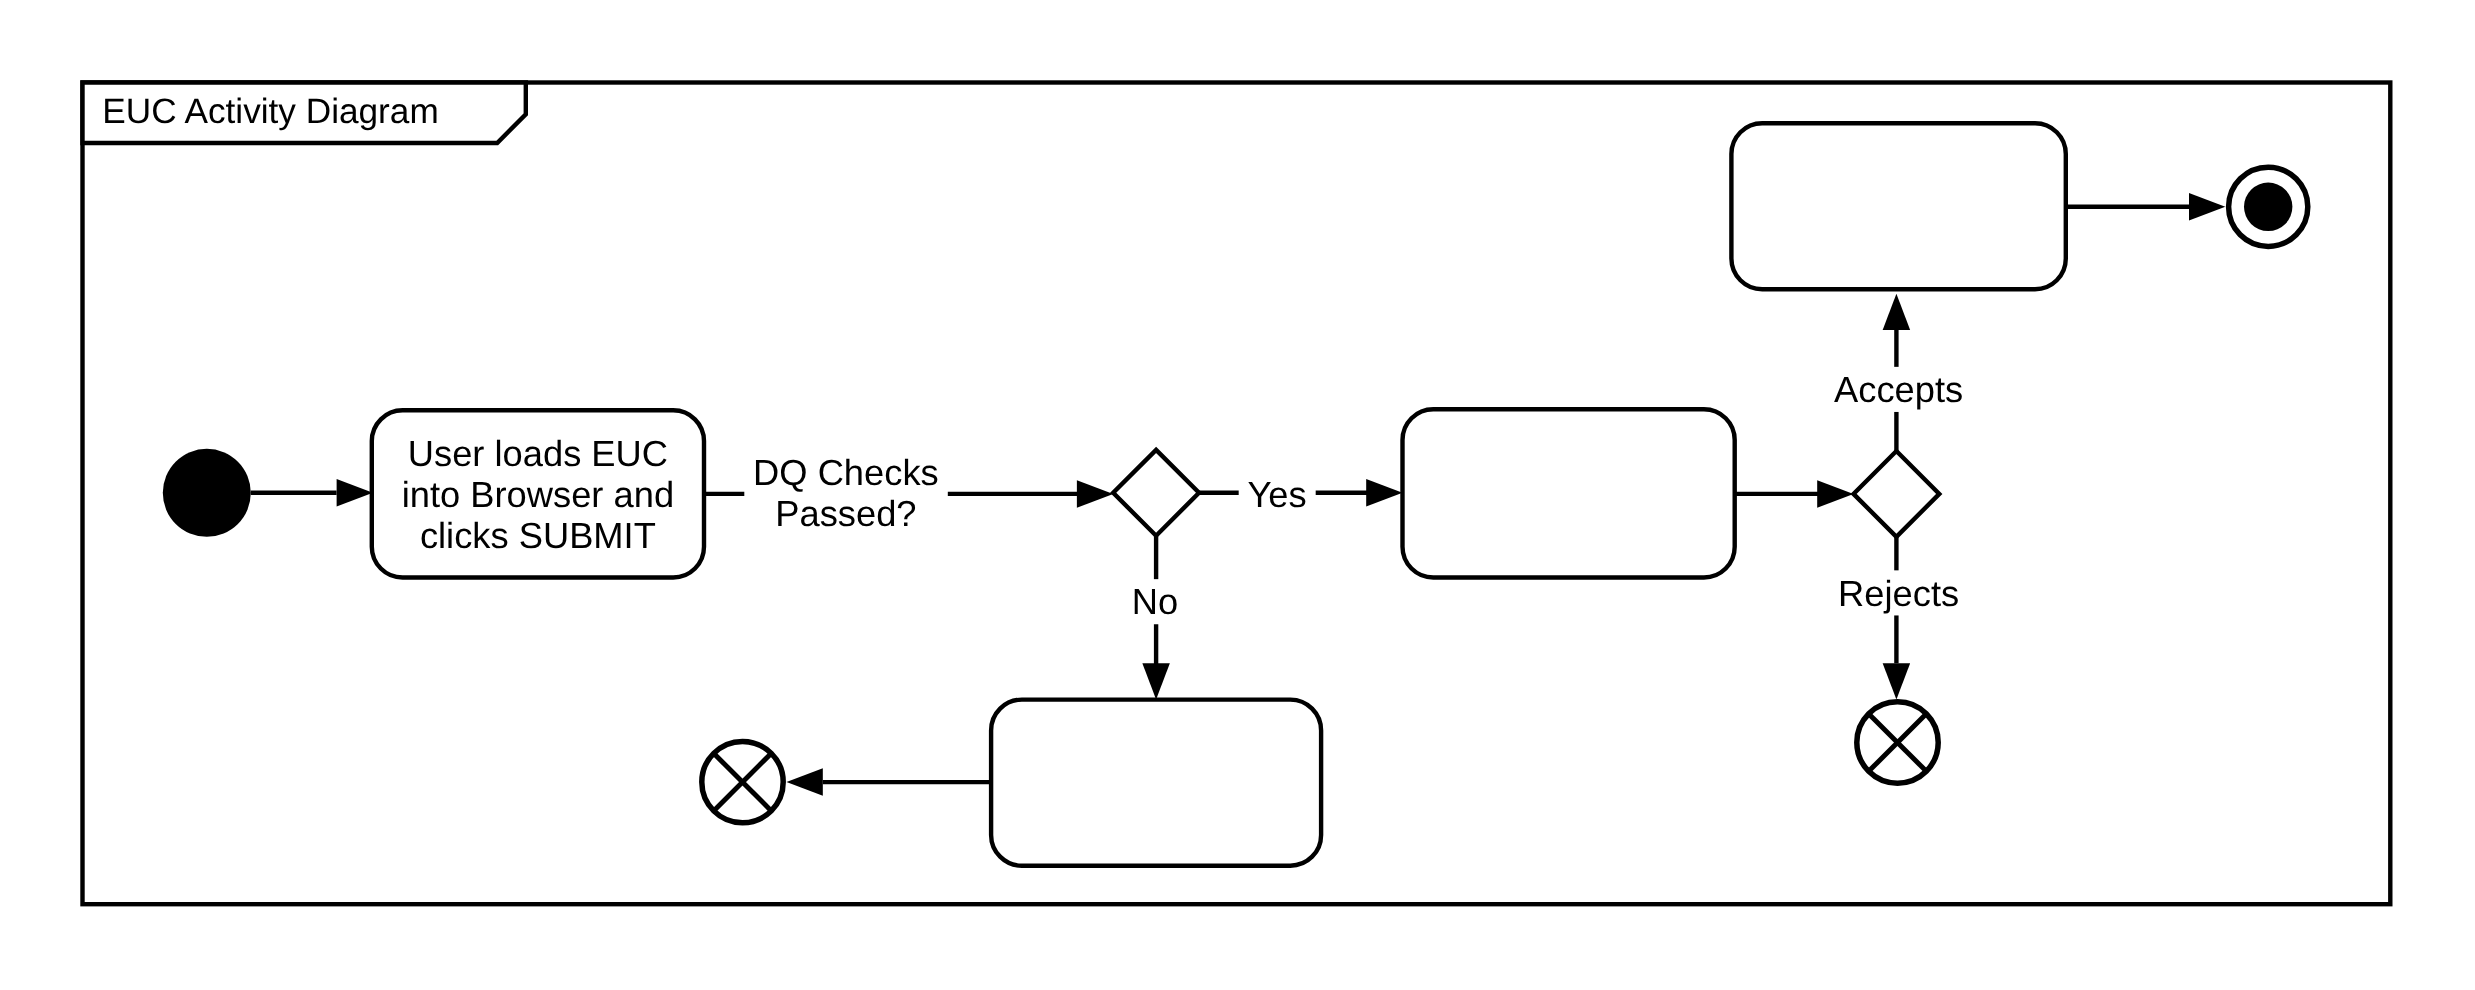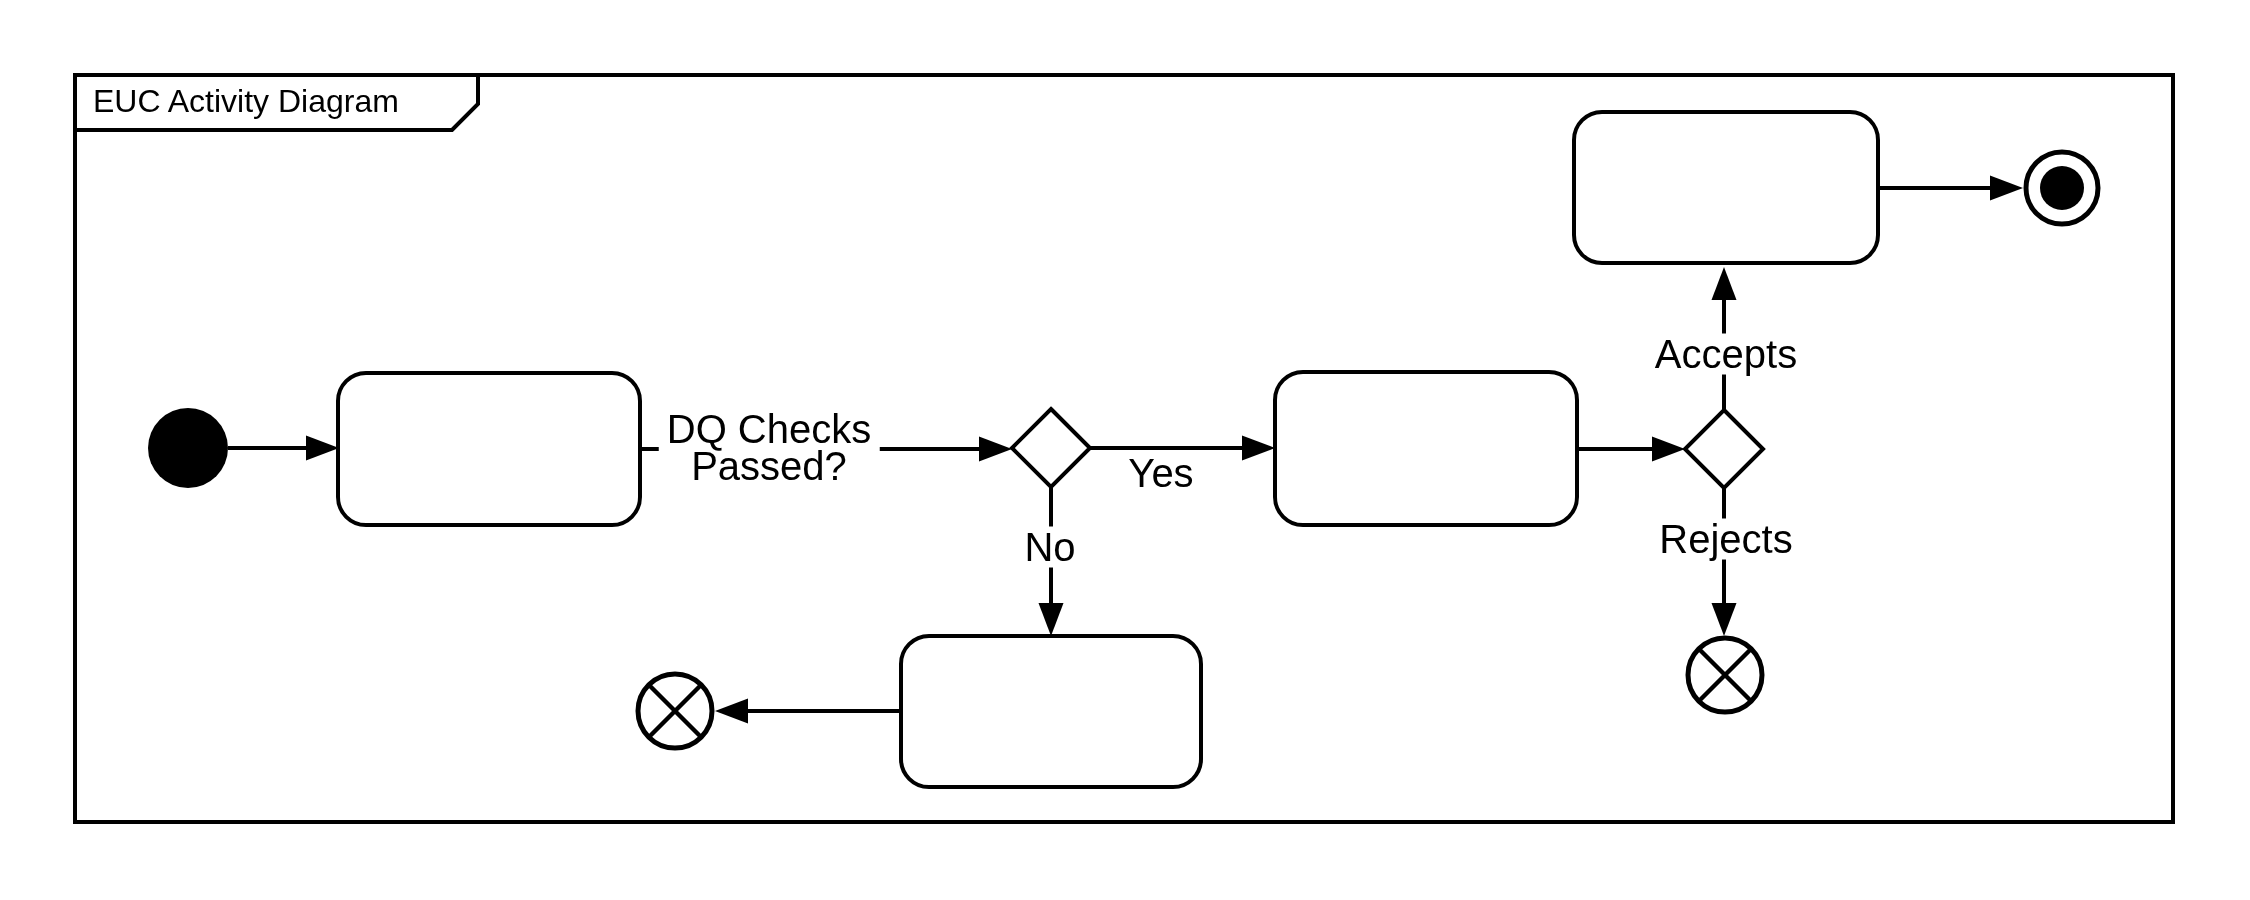--- a/index.html
+++ b/index.html
@@ -28,21 +28,21 @@
     text-align: center;
     font-size: 33px;
     line-height: 37px;
     white-space: pre-line;
   }
   .edge-label {
     position: absolute;
     transform: translate(-50%, -50%);
     background: #ffffff;
     padding: 2px 8px;
-    font-size: 40px;
+    font-size: 33px;
     line-height: 37px;
     text-align: center;
     white-space: pre-line;
   }
 </style>
 </head>
 <body>
 
 <div class="canvas">
 
@@ -96,28 +96,31 @@
     <circle cx="1725" cy="675" r="37" fill="#ffffff" stroke="#000000" stroke-width="5"></circle>
     <line x1="1699" y1="649" x2="1751" y2="701" stroke="#000000" stroke-width="4.5"></line>
     <line x1="1699" y1="701" x2="1751" y2="649" stroke="#000000" stroke-width="4.5"></line>
 
     <circle cx="2062" cy="188" r="36" fill="#ffffff" stroke="#000000" stroke-width="5"></circle>
     <circle cx="2062" cy="188" r="22" fill="#000000"></circle>
   </svg>
 
   <div class="frame-title">EUC Activity Diagram</div>
 
+  <div class="node-label" style="left:338px; top:373px; width:302px; height:152px;">User loads EUC
+into Browser and
+clicks SUBMIT</div>
 
 
 
 
   <div class="edge-label" style="left:769px; top:448px;">DQ Checks
 Passed?</div>
 
-  <div class="edge-label" style="left:1161px; top:449px;margin-top:24px;">Yes</div>
+  <div class="edge-label" style="left:1161px; top:449px;">Yes</div>
 
   <div class="edge-label" style="left:1050px; top:547px;">No</div>
 
   <div class="edge-label" style="left:1726px; top:354px;">Accepts</div>
 
   <div class="edge-label" style="left:1726px; top:539px;">Rejects</div>
 
 </div>
 
 </body></html>

